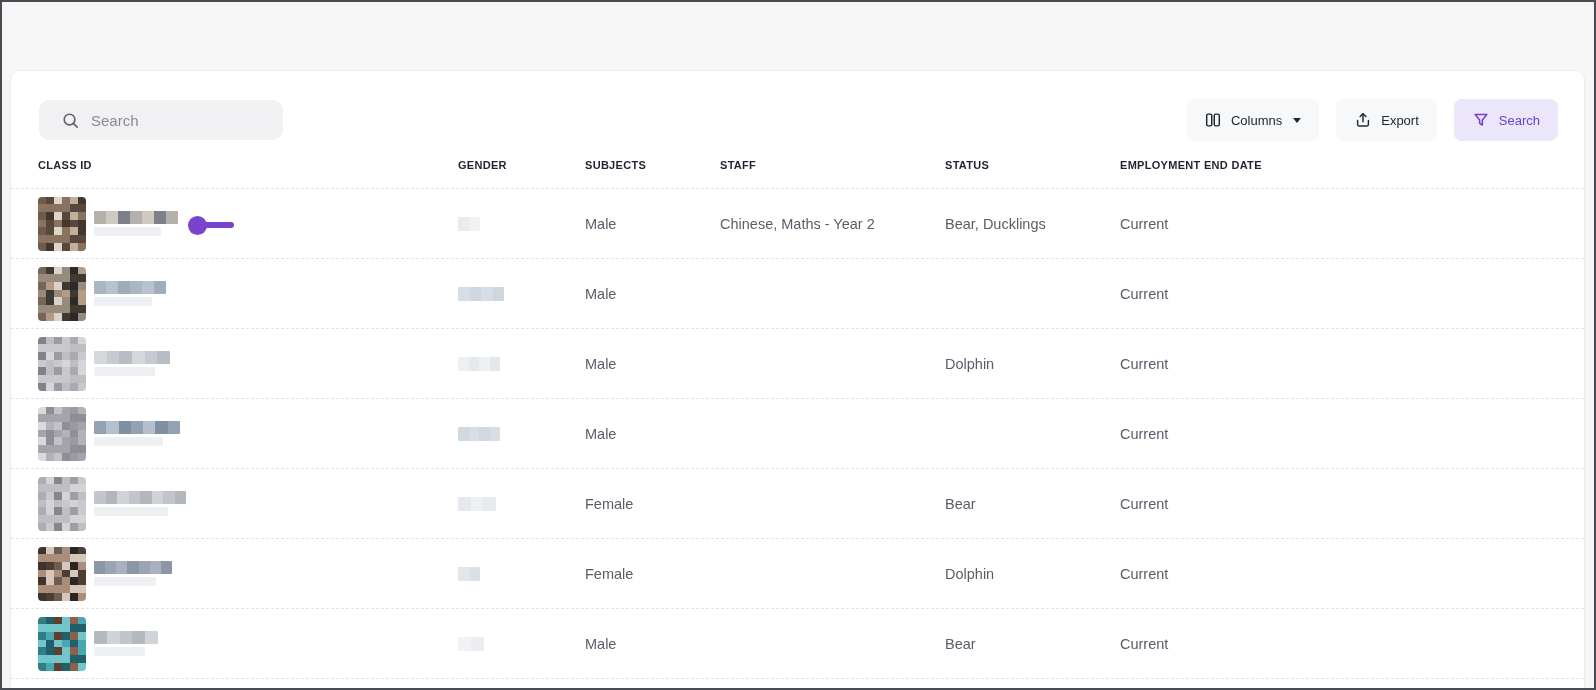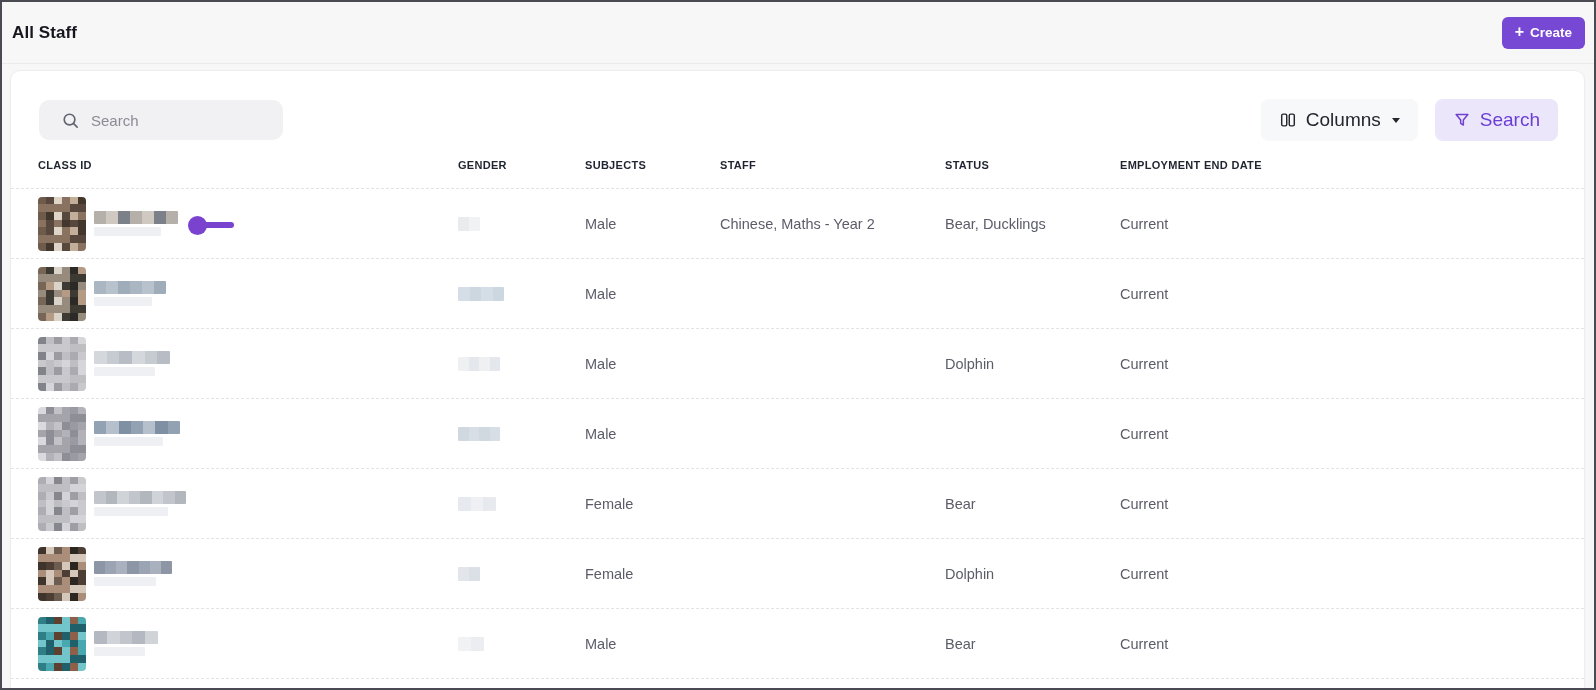--- a/index.html
+++ b/index.html
@@ -33,21 +33,21 @@
   }
   .search{
     width:244px; height:40px; background:#f1f1f4; border-radius:10px;
     display:flex; align-items:center; gap:11px; padding-left:22px; cursor:text;
   }
   .search .ph{ font-size:15px; color:#8b8b95; }
   .toolbar-right{ display:flex; gap:17px; }
   .tbtn{
     display:flex; align-items:center; gap:9px; height:42px; padding:0 18px;
     background:#f7f8f9; border:none; border-radius:8px; cursor:pointer;
-    font-size:19px; color:#24262e; font-family:inherit; font-weight:500;
+    font-size:13px; color:#24262e; font-family:inherit; font-weight:500;
   }
   .tbtn.filter{ background:#ece6fa; color:#6b3fd6; }
   .caret{ width:0; height:0; border-left:4.5px solid transparent; border-right:4.5px solid transparent; border-top:5px solid #24262e; margin-left:2px; }
   
   .cols{
     display:grid; grid-template-columns:420px 127px 135px 225px 175px 221px 1fr;
     padding:0 27px;
   }
   .thead{ height:48px; align-items:center; border-bottom:1px dashed #e2e2e7; }
   .th{ font-size:11px; font-weight:bold; color:#1f2430; letter-spacing:.3px; display:flex; align-items:center; gap:13px; }
@@ -70,45 +70,46 @@
     background:#ffffff; border:2px solid #7a43cf; border-radius:8px; z-index:31;
     display:flex; align-items:center; padding-left:13px;
     font-size:15px; font-weight:bold; color:#2c2c38;
   }
 </style>
 </head>
 <body>
 
 <div class="screen">
 
-  <div class="topbar">
-    <div class="page-title">All Staff</div>
-    <button class="btn-create">
-      <span class="plus">+</span>
-      <span>Create</span>
-    </button>
-  </div>
 
   <div class="card">
     <div class="toolbar">
       <div class="search">
         <svg viewBox="0 0 20 20" width="19" height="19" fill="none" stroke="#5f6470" stroke-width="1.7" stroke-linecap="round">
           <circle cx="9" cy="9" r="5.6"></circle>
             <path d="M13.3 13.3 L17 17"></path>
         </svg>
         <span class="ph">Search</span>
       </div>
       <div class="toolbar-right">
         <button class="tbtn">
           <svg viewBox="0 0 20 20" width="18" height="18" fill="none" stroke="#24262e" stroke-width="1.6">
             <rect x="3" y="3.5" width="5.6" height="13" rx="1.6"></rect>
             <rect x="11.4" y="3.5" width="5.6" height="13" rx="1.6"></rect>
           </svg>
           <span>Columns</span>
           <span class="caret"></span>
+        </button>
+        <button class="tbtn">
+          <svg viewBox="0 0 20 20" width="18" height="18" fill="none" stroke="#24262e" stroke-width="1.6" stroke-linecap="round" stroke-linejoin="round">
+            <path d="M10 12 V3.4"></path>
+              <path d="M6.8 6.2 L10 3 L13.2 6.2"></path>
+            <path d="M4 10.6 v4.4 a1.6 1.6 0 0 0 1.6 1.6 h8.8 a1.6 1.6 0 0 0 1.6 -1.6 v-4.4"></path>
+          </svg>
+          <span>Export</span>
         </button>
         <button class="tbtn filter">
           <svg viewBox="0 0 20 20" width="18" height="18" fill="none" stroke="#7040d0" stroke-width="1.7" stroke-linejoin="round">
             <path d="M3.5 4 h13 l-5 6 v5.6 l-3 -1.9 V10 z"></path>
           </svg>
           <span>Search</span>
         </button>
       </div>
     </div>
 

